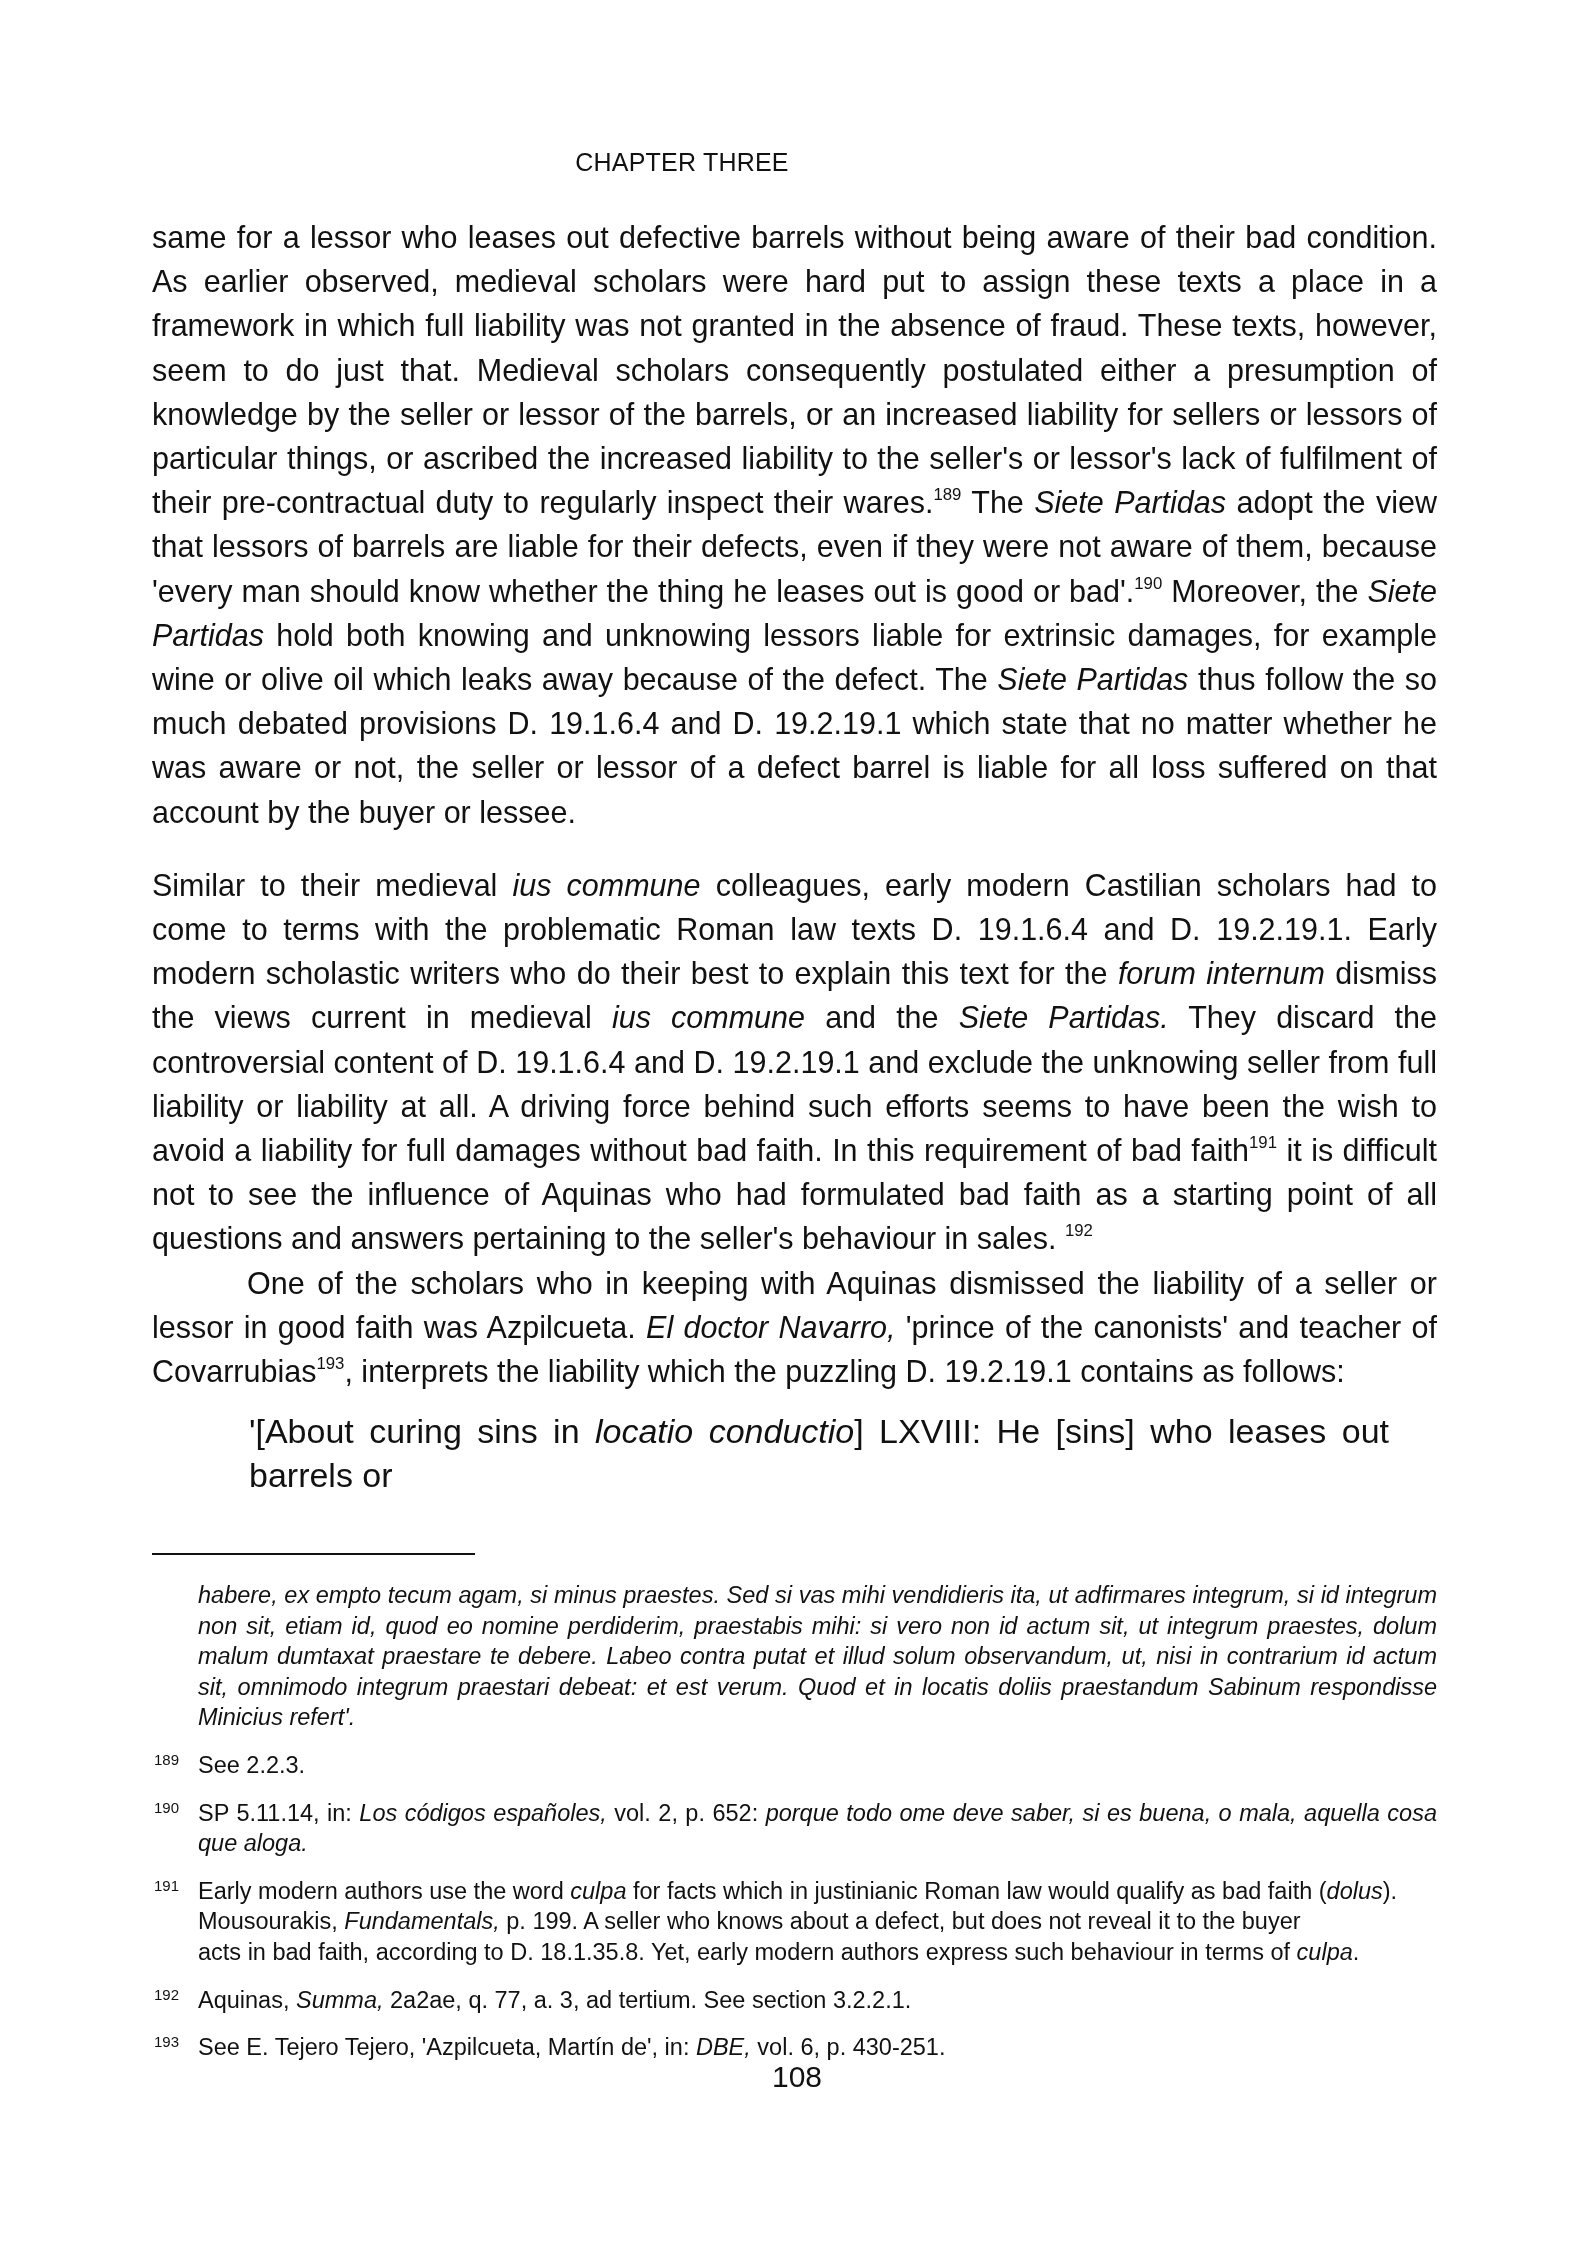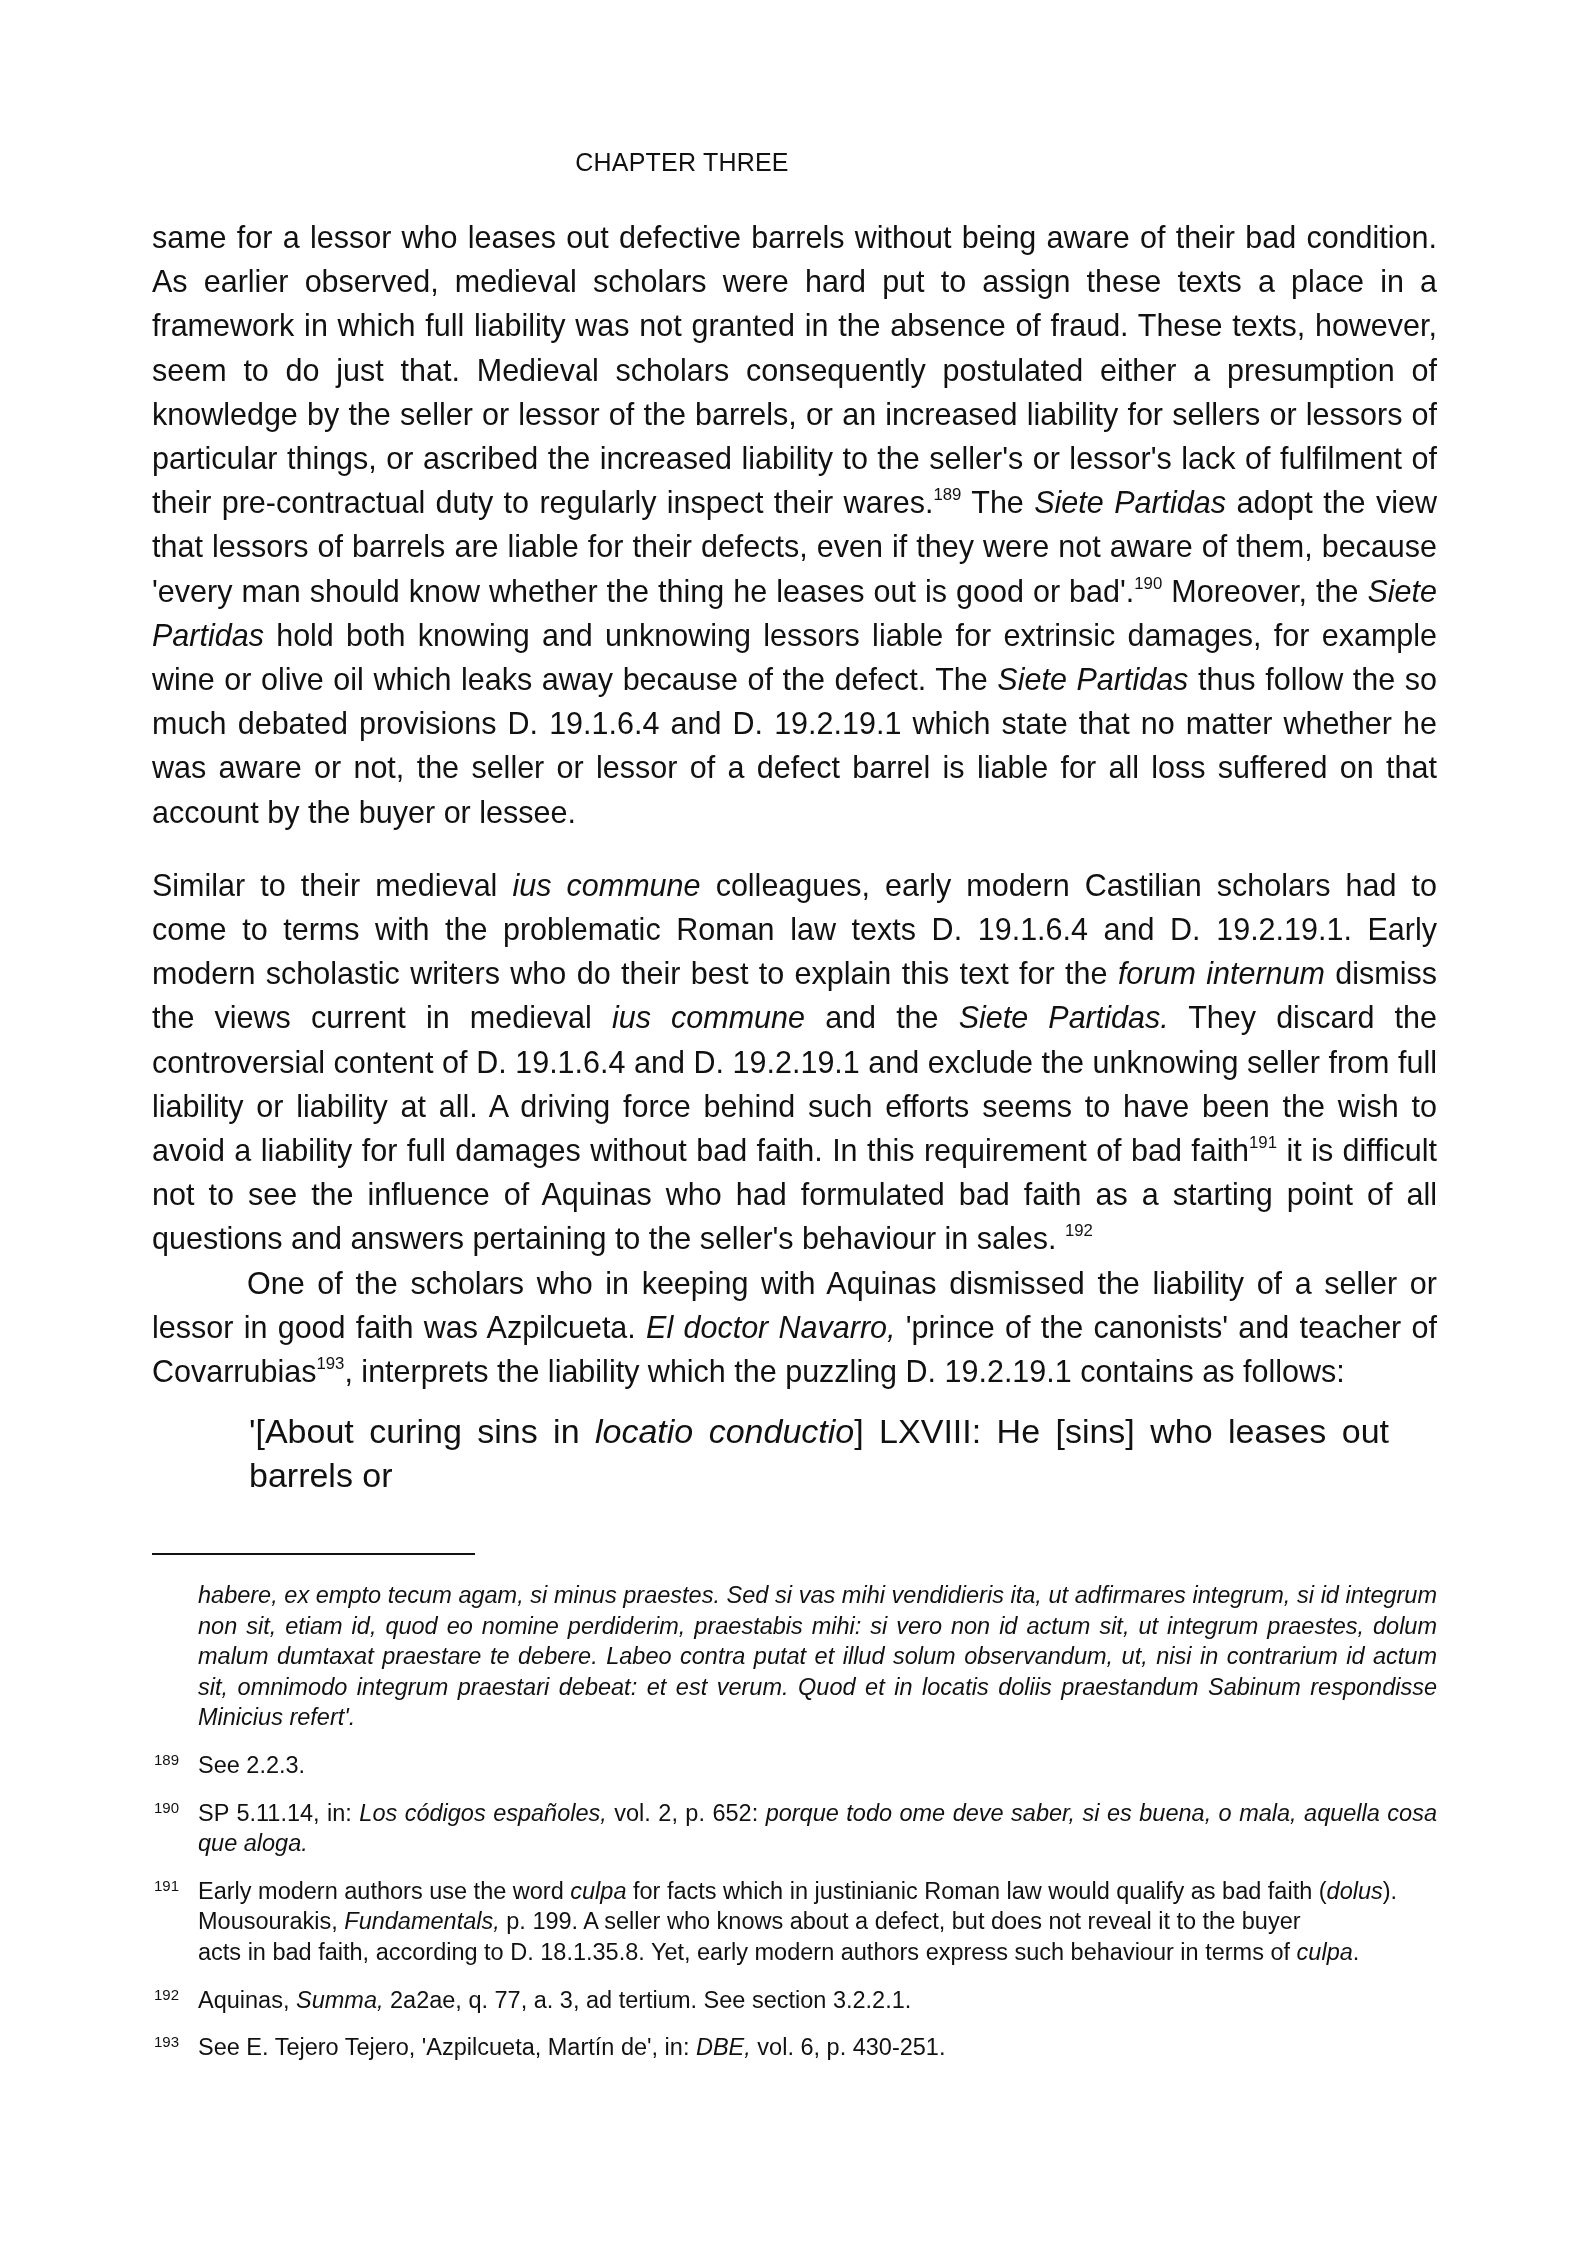--- a/index.html
+++ b/index.html
@@ -58,13 +58,14 @@
 
     <div class="fn">
       <span class="fn-num">192</span><span>Aquinas, </span><i>Summa,</i><span> 2a2ae, q. 77, a. 3, ad tertium. See section 3.2.2.1.</span>
     </div>
 
     <div class="fn">
       <span class="fn-num">193</span><span>See E. Tejero Tejero, 'Azpilcueta, Martín de', in: </span><i>DBE,</i><span> vol. 6, p. 430-251.</span>
     </div>
   </div>
 
+  <div class="page-number">108</div>
 </div>
 
 </body></html>

